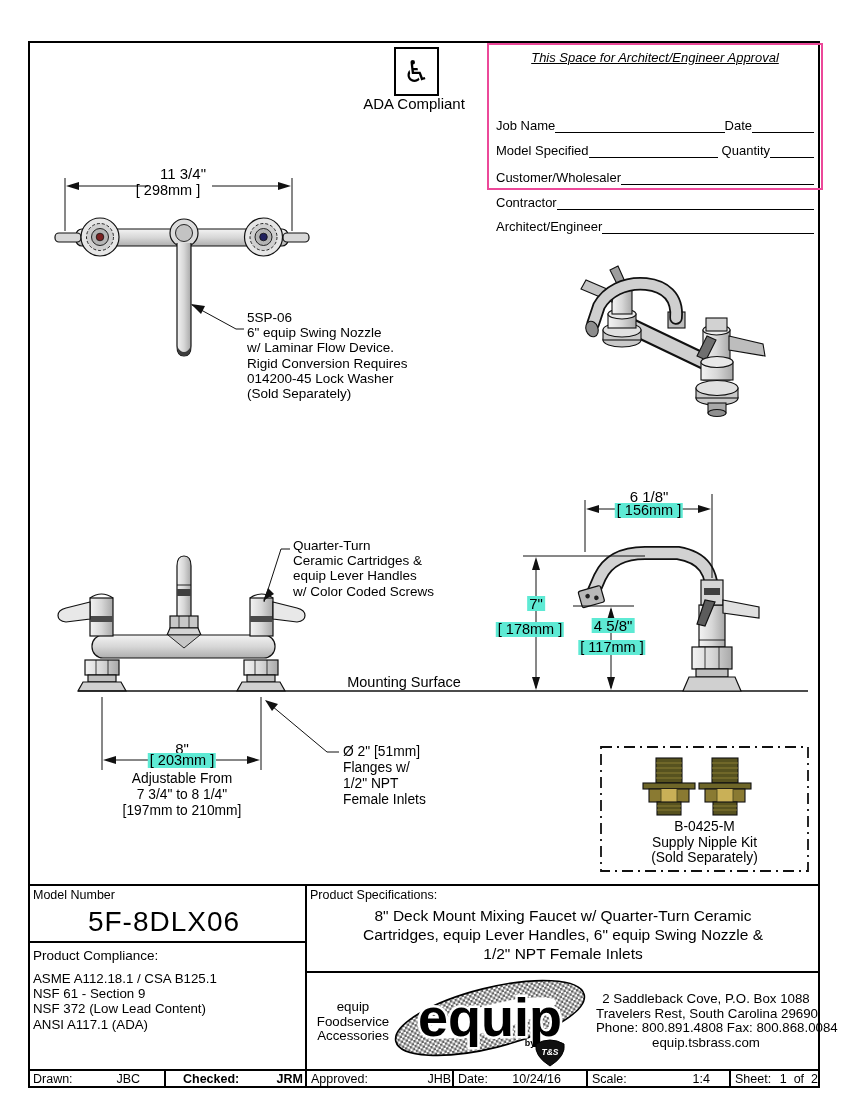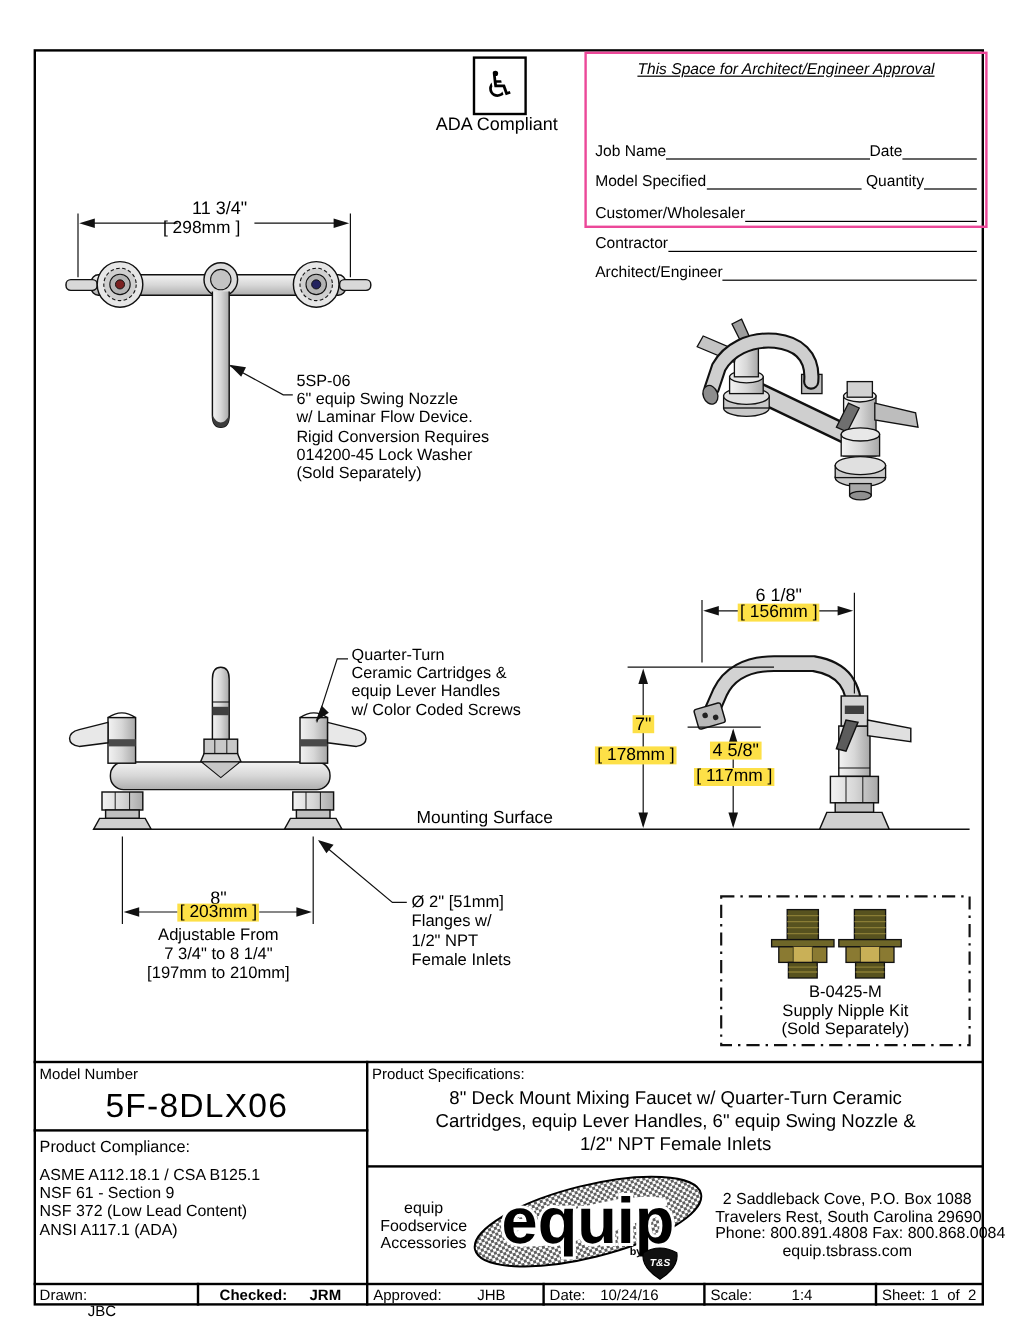--- a/index.html
+++ b/index.html
@@ -3,21 +3,21 @@
 <meta charset="utf-8">
 <style>
   html,body{margin:0;padding:0;background:#fff;}
   .sheet{position:relative;width:850px;height:1100px;background:#fff;overflow:hidden;
          font-family:"Liberation Sans",sans-serif;color:#000;}
   .border-frame{position:absolute;left:28px;top:41px;width:792px;height:1047px;
                 border:2px solid #000;box-sizing:border-box;}
   svg.art{position:absolute;left:0;top:0;z-index:1;}
   .t{position:absolute;font:13.5px/15.2px "Liberation Sans",sans-serif;white-space:nowrap;color:#000;z-index:2;}
   .c{transform:translateX(-50%);}
-  .bg{background:#fde047;padding:0 2px;}
+  .bg{background:#5eead4;padding:0 2px;}
   .s12{font-size:12.5px;line-height:14px;}
   .s145{font-size:14.5px;}
   .s15{font-size:15px;}
   .s155{font-size:15.5px;line-height:19px;}
   .block{position:absolute;z-index:2;font-family:"Liberation Sans",sans-serif;color:#000;}
   .block div{white-space:nowrap;}
   .ctr{text-align:center;}
   
   .ada-box{position:absolute;left:394px;top:47px;width:41px;height:45px;border:2.5px solid #000;
            display:flex;align-items:center;justify-content:center;z-index:2;}
@@ -28,21 +28,21 @@
   .appr .ttl{position:absolute;top:5px;left:0;right:0;text-align:center;font-style:italic;
              text-decoration:underline;font-size:13px;}
   .arow{position:absolute;left:7px;right:7px;height:20px;display:flex;align-items:flex-end;}
   .fl{flex:1;border-bottom:1px solid #000;height:15px;}
   .fl2{border-bottom:1px solid #000;height:15px;}
   
   .hline,.vline{position:absolute;background:#000;z-index:3;}
   
   .fcell{position:absolute;top:1072px;height:14px;display:flex;z-index:4;font-size:12.5px;line-height:14px;}
   .fcell .lab{padding-left:3px;}
-  .fcell .val{flex:1;text-align:center;white-space:pre;}
+  .fcell .val{flex:1;text-align:right;white-space:pre;}
   .model-num{position:absolute;left:26px;top:906px;width:276px;text-align:center;
              font-size:28px;letter-spacing:1px;z-index:2;}
 </style>
 </head>
 <body>
 
 <div class="sheet">
 
   <div class="border-frame"></div>
 
@@ -351,21 +351,21 @@
     <path d="M146,68 Q160,60 174,68 Q176,80 160,90 Q144,80 146,68 Z" fill="#101010" stroke="#000"></path>
     <text x="160" y="79" text-anchor="middle" font-family="Liberation Sans, sans-serif" font-size="8.5" font-weight="bold" font-style="italic" fill="#fff">T&amp;S</text>
   </svg>
   <div class="block ctr" style="left:596px;top:992px;width:220px;font-size:13.3px;line-height:14.6px;">
     <div>2 Saddleback Cove, P.O. Box 1088</div>
     <div>Travelers Rest, South Carolina 29690</div>
     <div>Phone: 800.891.4808  Fax: 800.868.0084</div>
     <div>equip.tsbrass.com</div>
   </div>
 
-  <div class="fcell" style="left:30px;width:110px;flex-direction:column;">
+  <div class="fcell" style="left:30px;width:110px;">
     <span class="lab">Drawn:</span>
     <span class="val">JBC</span>
   </div>
   <div class="fcell" style="left:180px;width:123px;font-weight:bold;">
     <span class="lab">Checked:</span>
     <span class="val">JRM</span>
   </div>
   <div class="fcell" style="left:308px;width:143px;">
     <span class="lab">Approved:</span>
     <span class="val">JHB</span>

